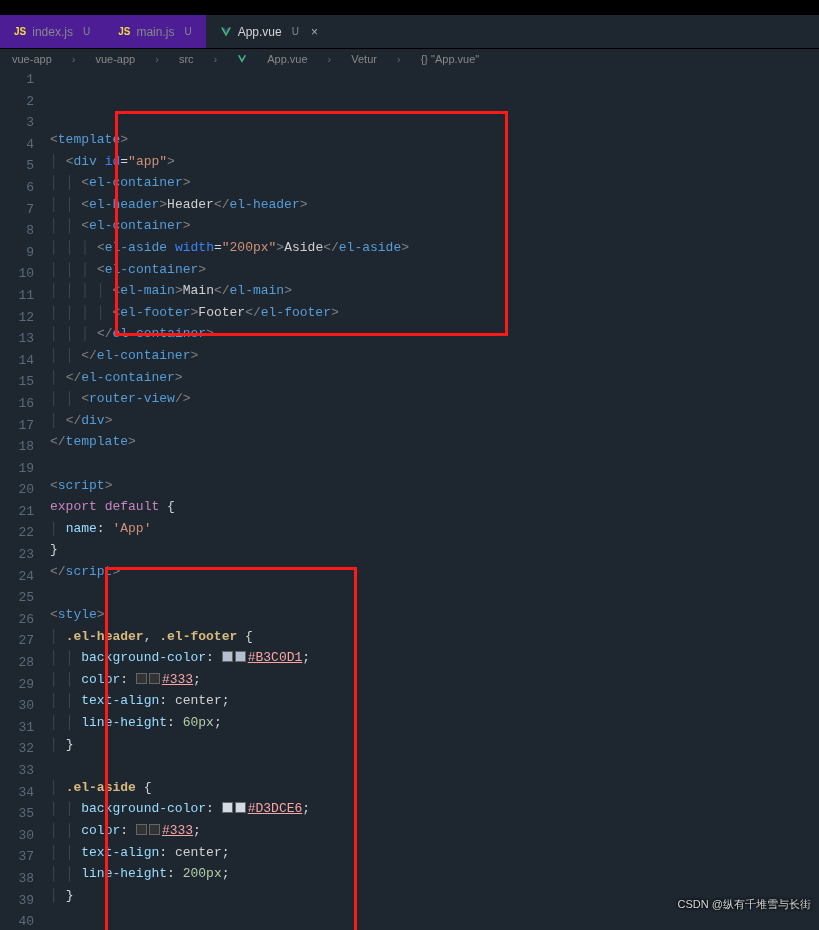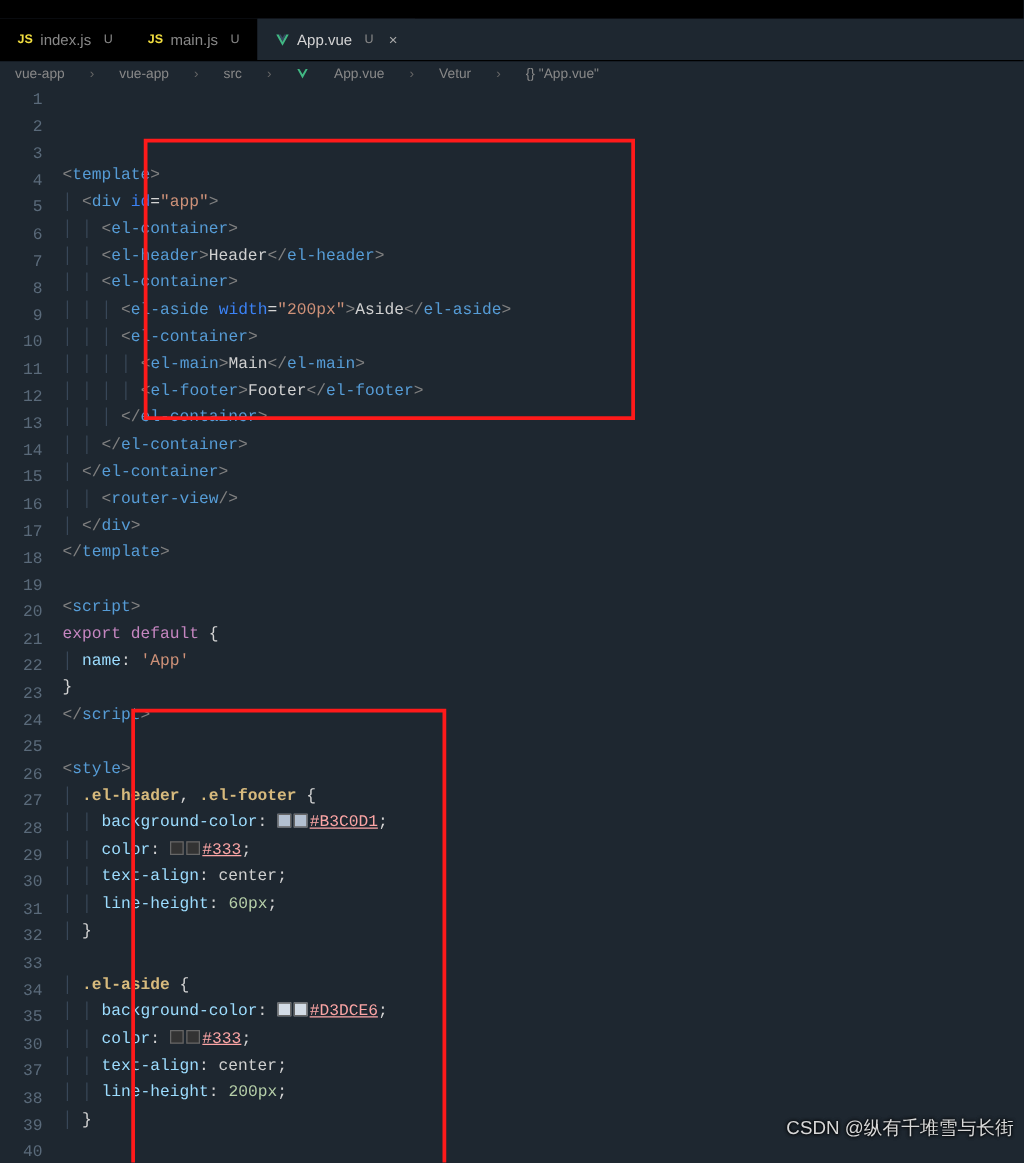--- a/index.html
+++ b/index.html
@@ -26,21 +26,21 @@
     border-bottom: 1px solid #000;
     height: 34px;
   }
   .tab {
     display: flex;
     align-items: center;
     gap: 6px;
     padding: 0 14px;
     font-size: 12px;
     color: #888;
-    background: #000000;
+    background: #4c1d95;
     cursor: pointer;
     font-family: "Segoe UI", sans-serif;
   }
   .tab.active { background: #1e2730; color: #d4d4d4; }
   .tab .mod { color: #888; font-size: 10px; margin-left: 4px; }
   .tab .close { margin-left: 6px; color: #aaa; }
   .js-icon { color: #f1dd3f; font-weight: bold; font-size: 10px; }
   .vue-icon { display:inline-flex; align-items:center; }
   .breadcrumb {
     display: flex;
@@ -104,21 +104,21 @@
     left: 55px; top: 498px;
     width: 252px; height: 370px;
     pointer-events: none;
   }
   .watermark {
     position: absolute;
     bottom: 18px;
     right: 8px;
     color: #d8d8d8;
     font-family: "Segoe UI", sans-serif;
-    font-size: 15px;
+    font-size: 11px;
     text-shadow: 0 0 3px #000, 0 0 3px #000;
     pointer-events: none;
   }
   .guide { color: #3a4a5a; }
 </style>
 </head>
 <body>
 
 <div class="menubar"></div>
 

